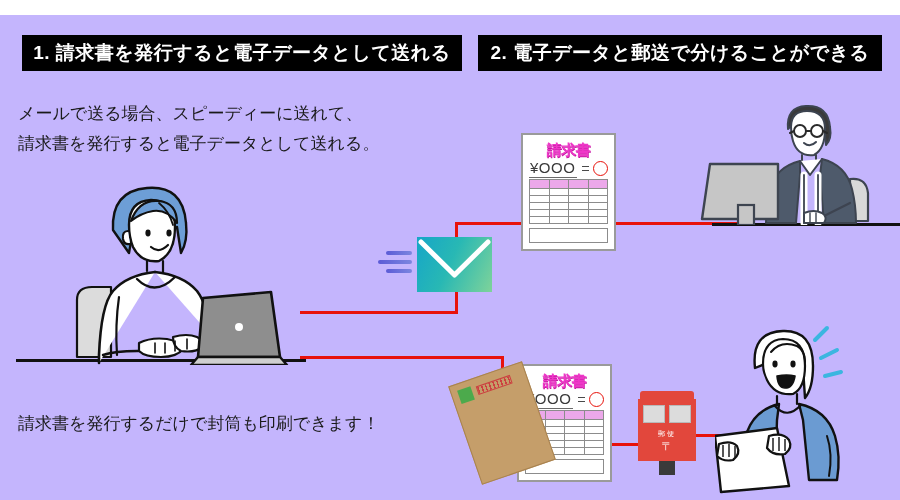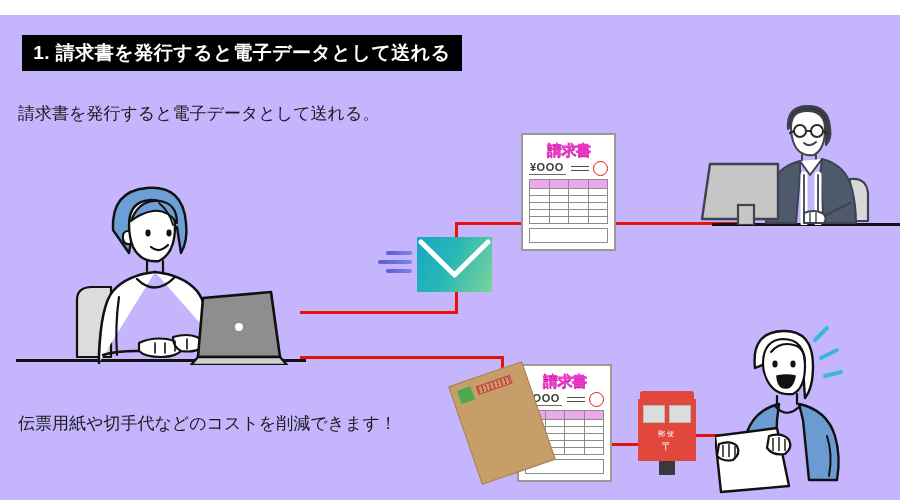--- a/index.html
+++ b/index.html
@@ -74,26 +74,25 @@
     line-height: 17px;
     text-shadow: 0.5px 0.5px 0 #c21ea1;
   }
   .invoice .inv-sub {
     display: flex;
     align-items: center;
     margin-top: 3px;
     height: 14px;
   }
   .invoice .inv-amt {
-    font-size: 11px;
+    font-size: 15px;
     color: #3a3a3a;
     border-bottom: 1.5px solid #6a6a6a;
     padding: 0 2px 1px 1px;
     letter-spacing: 0.5px;
-    font-weight: bold;
   }
   .invoice .inv-dash {
     flex: 1;
     margin: 0 2px 0 5px;
     height: 7px;
     position: relative;
   }
   .invoice .inv-dash i {
     position: absolute;
     left: 0; right: 2px;
@@ -231,27 +230,31 @@
   }
 </style>
 </head>
 <body>
 
 <div id="stage">
 
   <div id="header-1" class="header-bar">
     <span>1. 請求書を発行すると電子データとして送れる</span>
   </div>
+  <div id="header-2" class="header-bar">
+    <span>2. 電子データと郵送で分けることができる</span>
+  </div>
 
   <div id="text-top" class="body-text">
+    <span class="line">メールで送る場合、スピーディーに送れて、</span>
     <span class="line">請求書を発行すると電子データとして送れる。</span>
   </div>
 
   <div id="text-bottom" class="body-text">
-    <span class="line">伝票用紙や切手代などのコストを削減できます！</span>
+    <span class="line">請求書を発行するだけで封筒も印刷できます！</span>
   </div>
 
   <div class="rline h" style="left:300px; top:296px; width:158px;"></div>
   <div class="rline v" style="left:455px; top:255px; height:44px;"></div>
 
   <div class="rline v" style="left:455px; top:207px; height:20px;"></div>
   <div class="rline h" style="left:455px; top:207px; width:75px;"></div>
   <div class="rline h" style="left:608px; top:207px; width:132px;"></div>
 
   <div class="rline h" style="left:300px; top:341px; width:204px;"></div>

